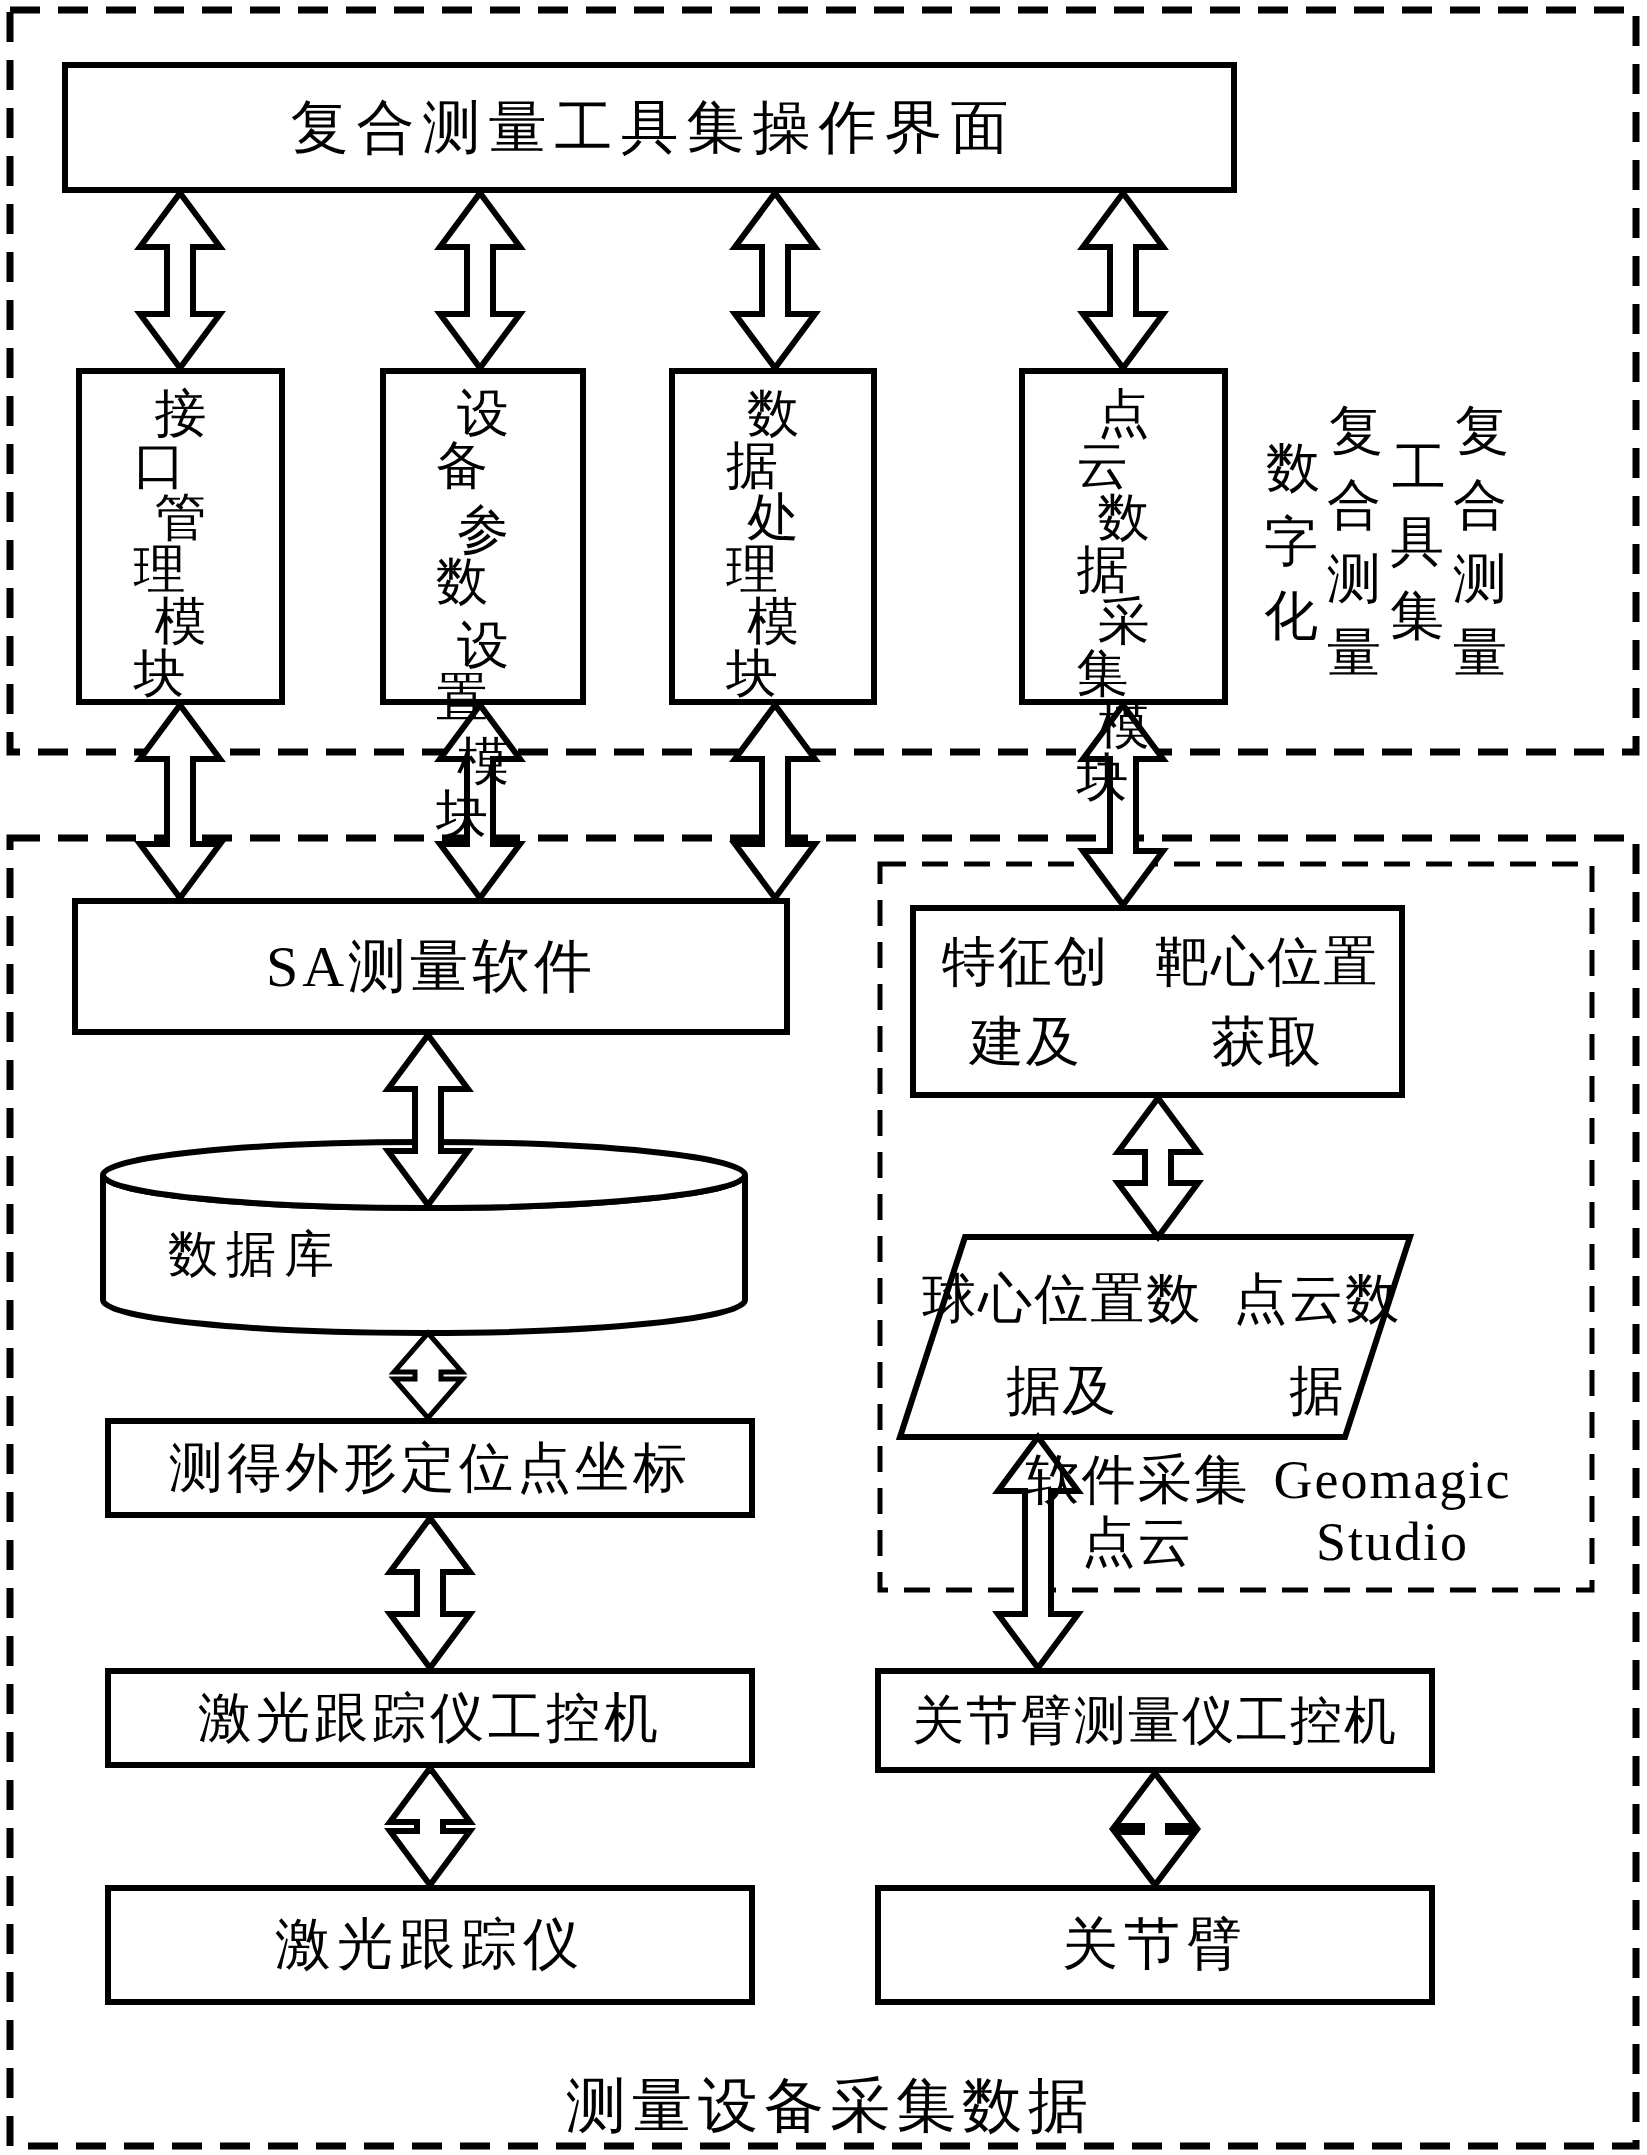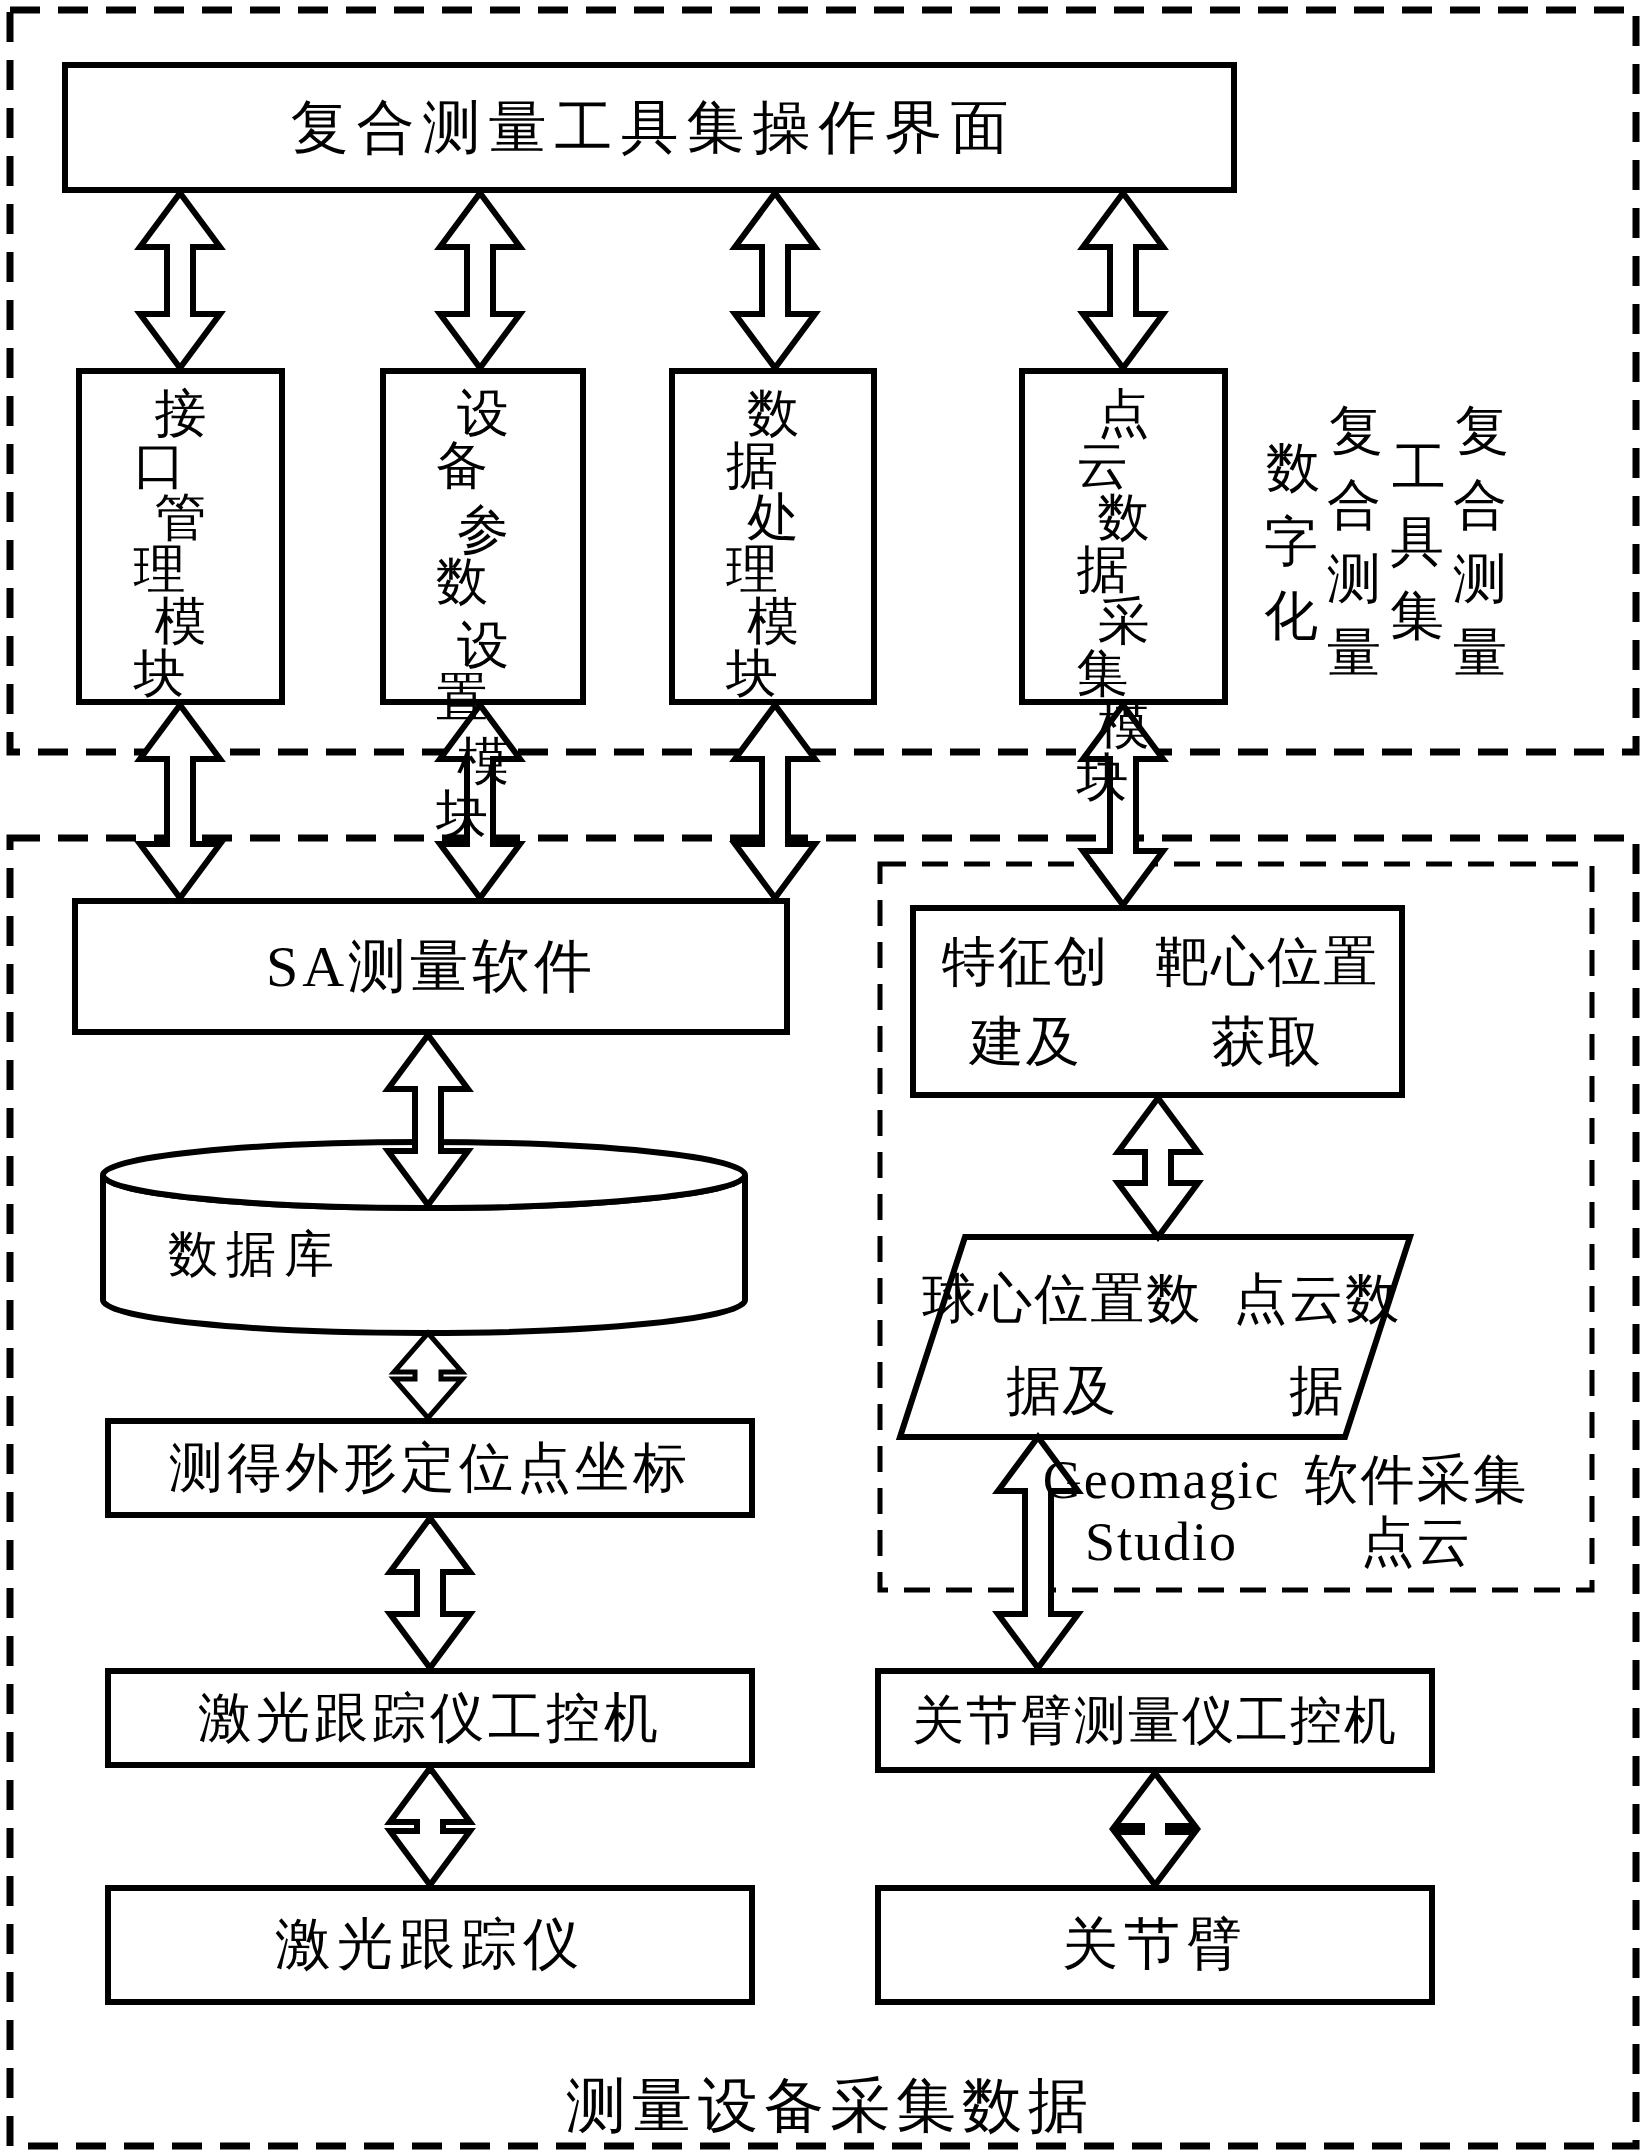--- a/index.html
+++ b/index.html
@@ -128,22 +128,22 @@
     <div>特征创建及</div>
     <div>靶心位置获取</div>
   </div>
 
   <div class="label para-label">
     <div>球心位置数据及</div>
     <div>点云数据</div>
   </div>
 
   <div class="label geomagic-label">
+    <div>软件采集点云</div>
     <div>Geomagic Studio</div>
-    <div>软件采集点云</div>
   </div>
 
   <div class="box arm-pc-box">
     <span>关节臂测量仪工控机</span>
   </div>
 
   <div class="box arm-box">
     <span>关节臂</span>
   </div>
 

